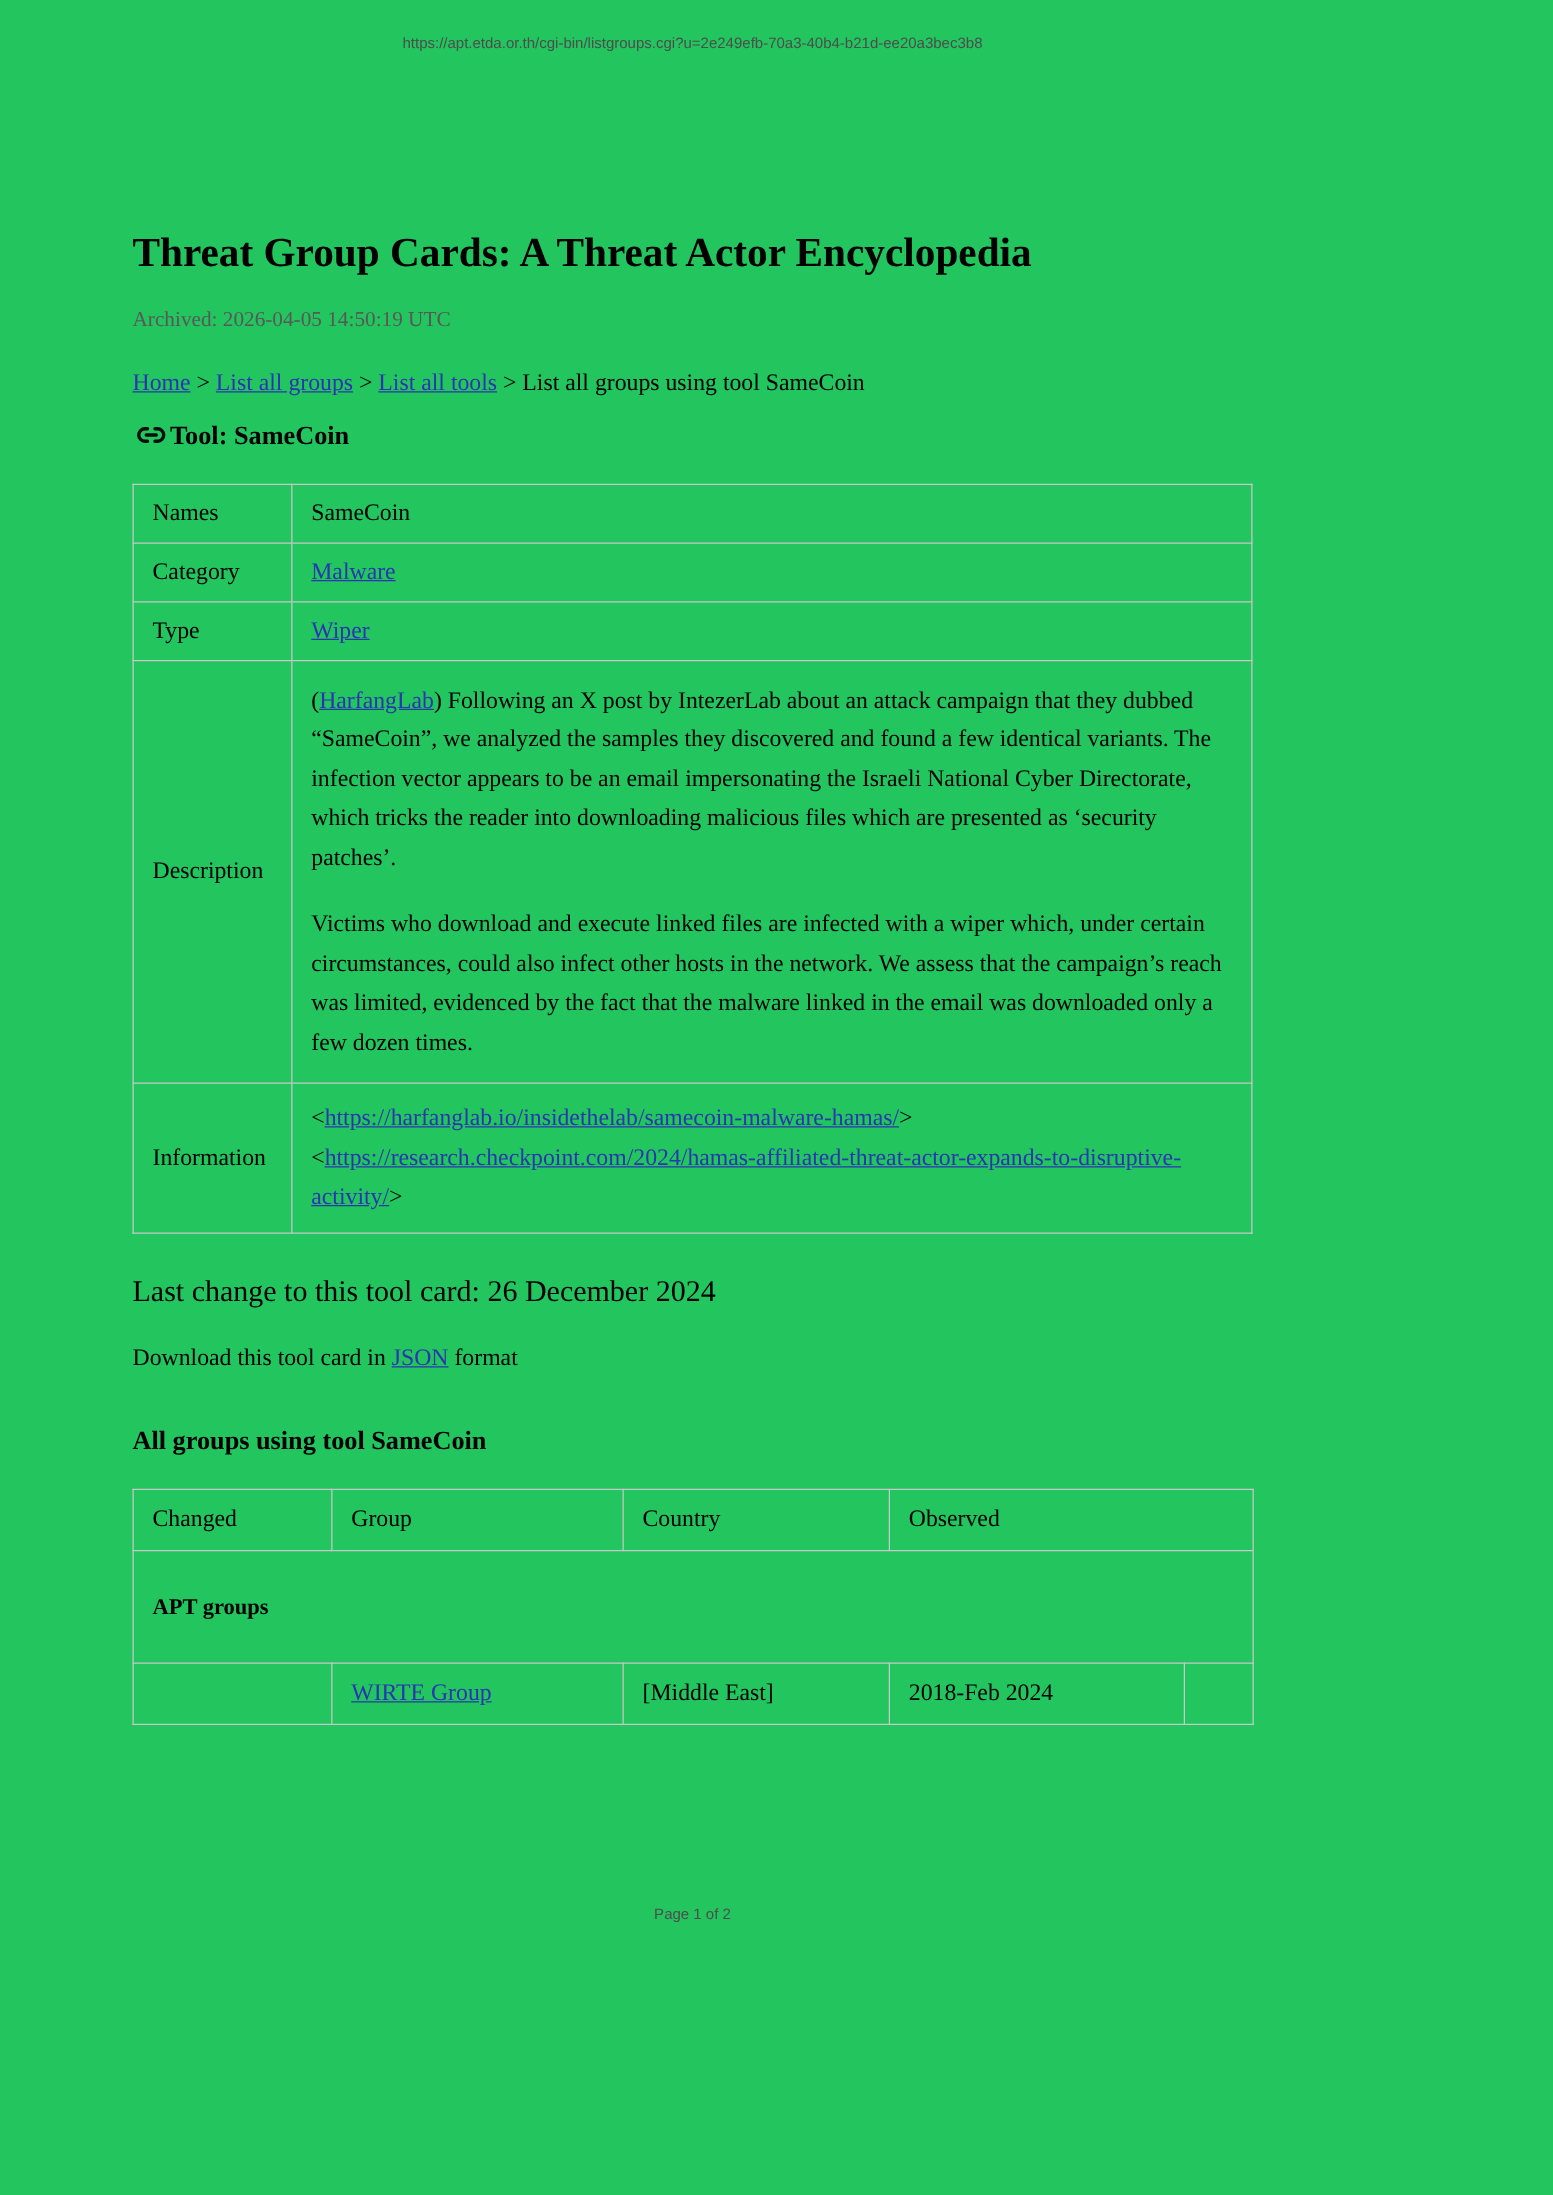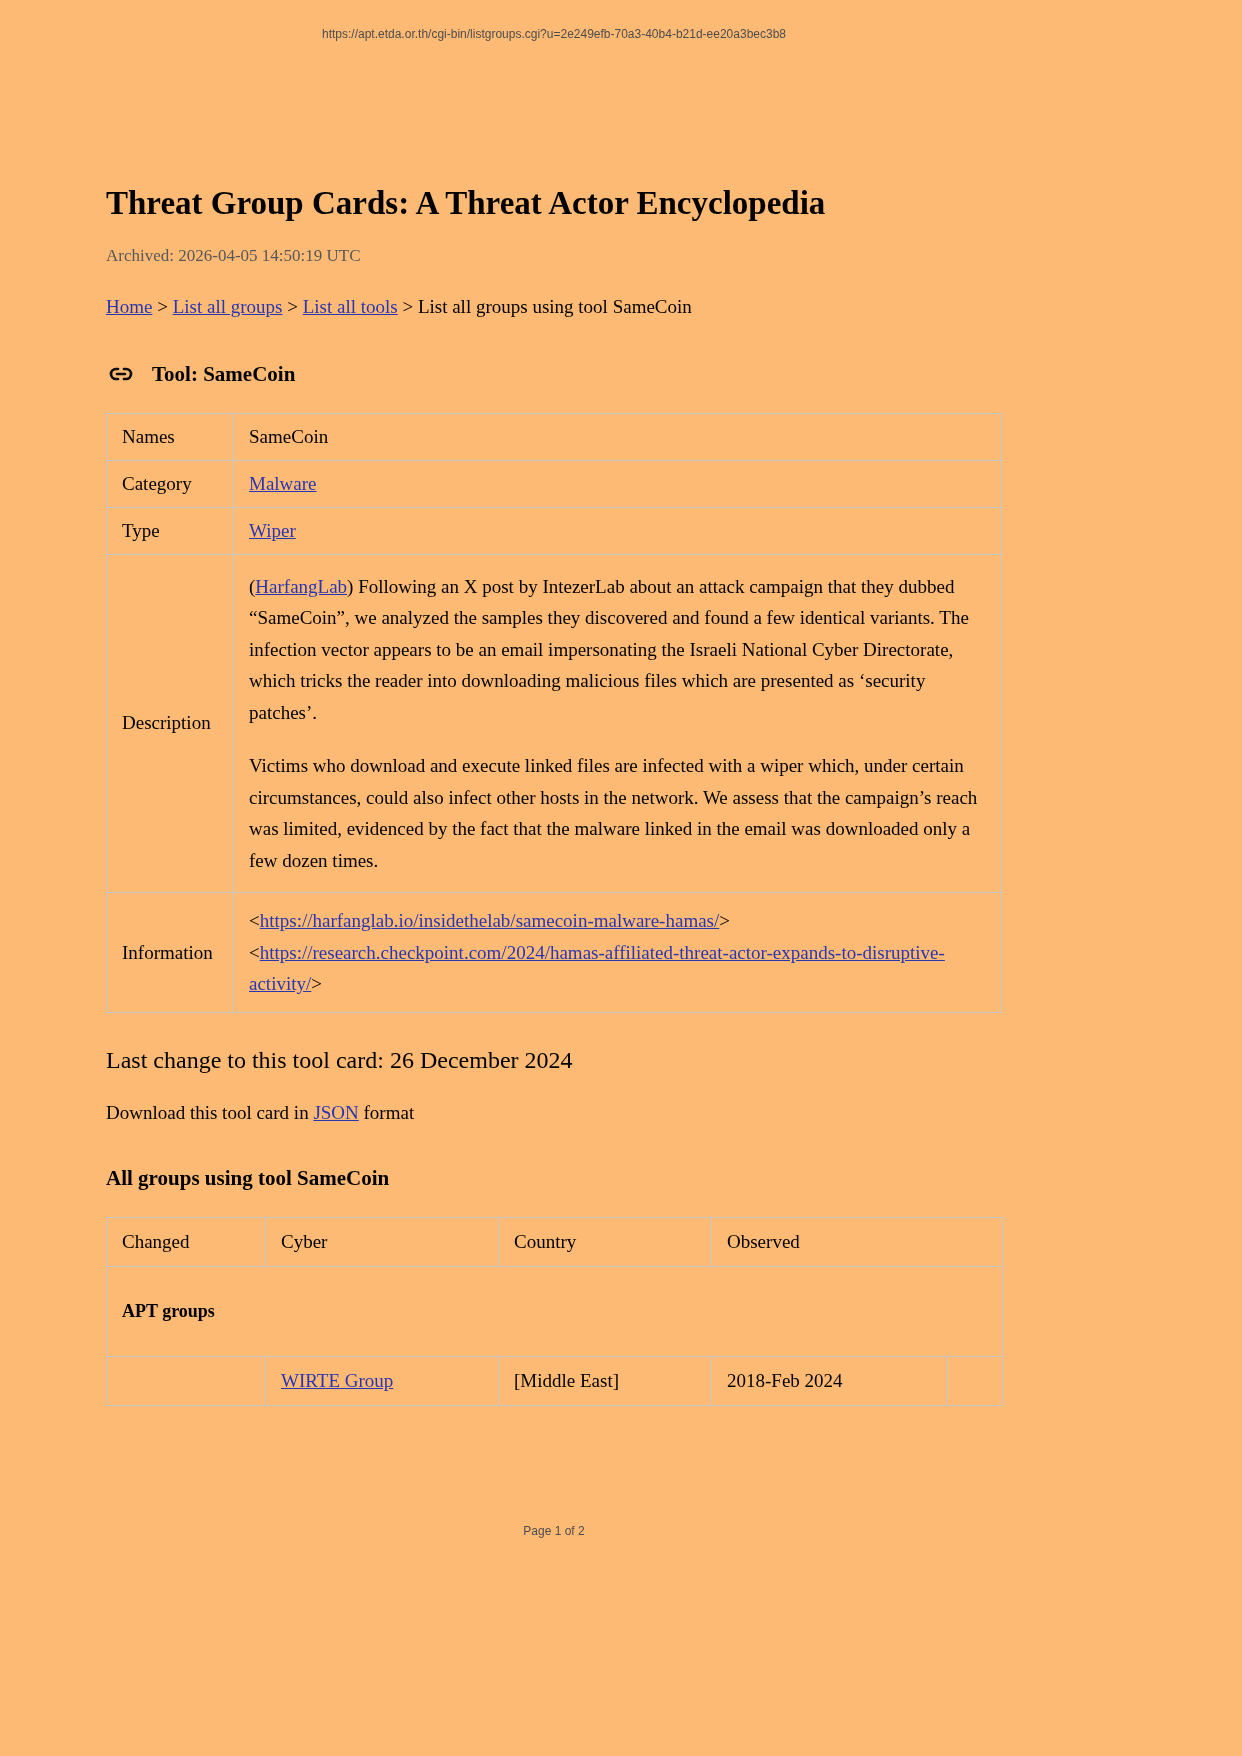--- a/index.html
+++ b/index.html
@@ -4,41 +4,41 @@
 <style>
   :root{
     --link:#2a36b1;
     --border:#c8c8c8;
     --muted:#585858;
     --printhdr:#4d4d4d;
   }
   *{box-sizing:border-box;}
   html,body{margin:0;padding:0;background:#ffffff;}
   body{width:1242px;font-family:"Liberation Serif",serif;color:#000;}
-  .sheet{position:relative;width:1242px;height:1756px;overflow:hidden;background:#fdba74;}
+  .sheet{position:relative;width:1242px;height:1756px;overflow:hidden;background:#22c55e;}
 
   .print-url{
     position:absolute;top:27px;left:0;width:1108px;text-align:center;
     font-family:"Liberation Sans",sans-serif;font-size:12px;color:var(--printhdr);
   }
   .page-footer{
     position:absolute;top:1524px;left:0;width:1108px;text-align:center;
     font-family:"Liberation Sans",sans-serif;font-size:12px;color:var(--printhdr);
   }
 
   .content{position:absolute;top:0;left:106px;width:896px;padding-top:184px;}
 
   h1.page-title{margin:0;font-size:33px;line-height:1.2;font-weight:700;}
   .archived{margin-top:22px;font-size:17px;color:var(--muted);}
 
   .breadcrumb{margin-top:30px;font-size:19px;}
   a.link{color:var(--link);text-decoration:underline;cursor:pointer;}
   .sep{white-space:pre;}
 
-  .tool-heading{display:flex;align-items:center;gap:16px;margin:44px 0 0 0;font-size:21px;font-weight:700;}
+  .tool-heading{display:flex;align-items:center;gap:0;margin:18px 0 0 0;font-size:21px;font-weight:700;}
   .link-icon{display:inline-flex;align-items:center;}
   .link-icon svg{display:block;}
 
   table{border-collapse:collapse;width:896px;table-layout:fixed;}
   .tool-table{margin-top:26px;}
   .tool-table td{border:1px solid var(--border);font-size:19px;padding:12px 15px;vertical-align:middle;}
   .tool-table td.label{width:127px;}
   .tool-table td.desc-cell{padding:16px 15px;}
   .desc p{margin:0;line-height:1.66;}
   .desc p + p{margin-top:22px;}
@@ -129,21 +129,21 @@
       <colgroup>
         <col style="width:159px">
           <col style="width:233px">
           <col style="width:213px">
           <col style="width:236px">
           <col style="width:55px">
       </colgroup>
       <tbody>
           <tr>
         <th>Changed</th>
-        <th>Cyber</th>
+        <th>Group</th>
         <th>Country</th>
         <th colspan="2">Observed</th>
       </tr>
       <tr>
         <td class="section-cell" colspan="5">APT groups</td>
       </tr>
       <tr class="data-row">
         <td></td>
         <td><a class="link">WIRTE Group</a></td>
         <td>[Middle East]</td>

